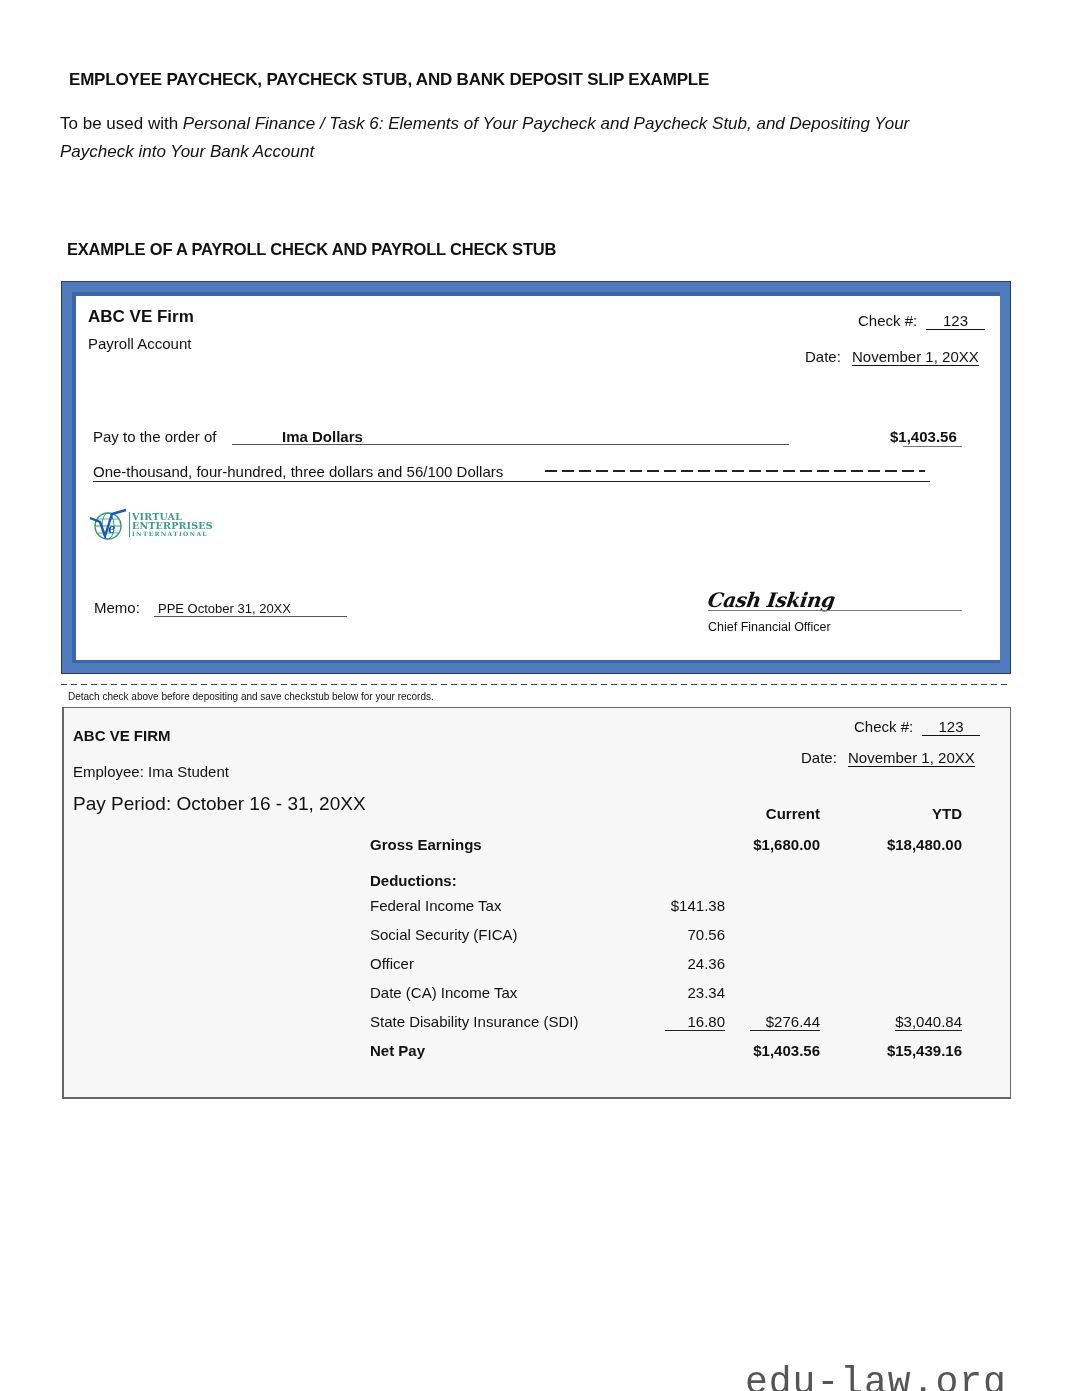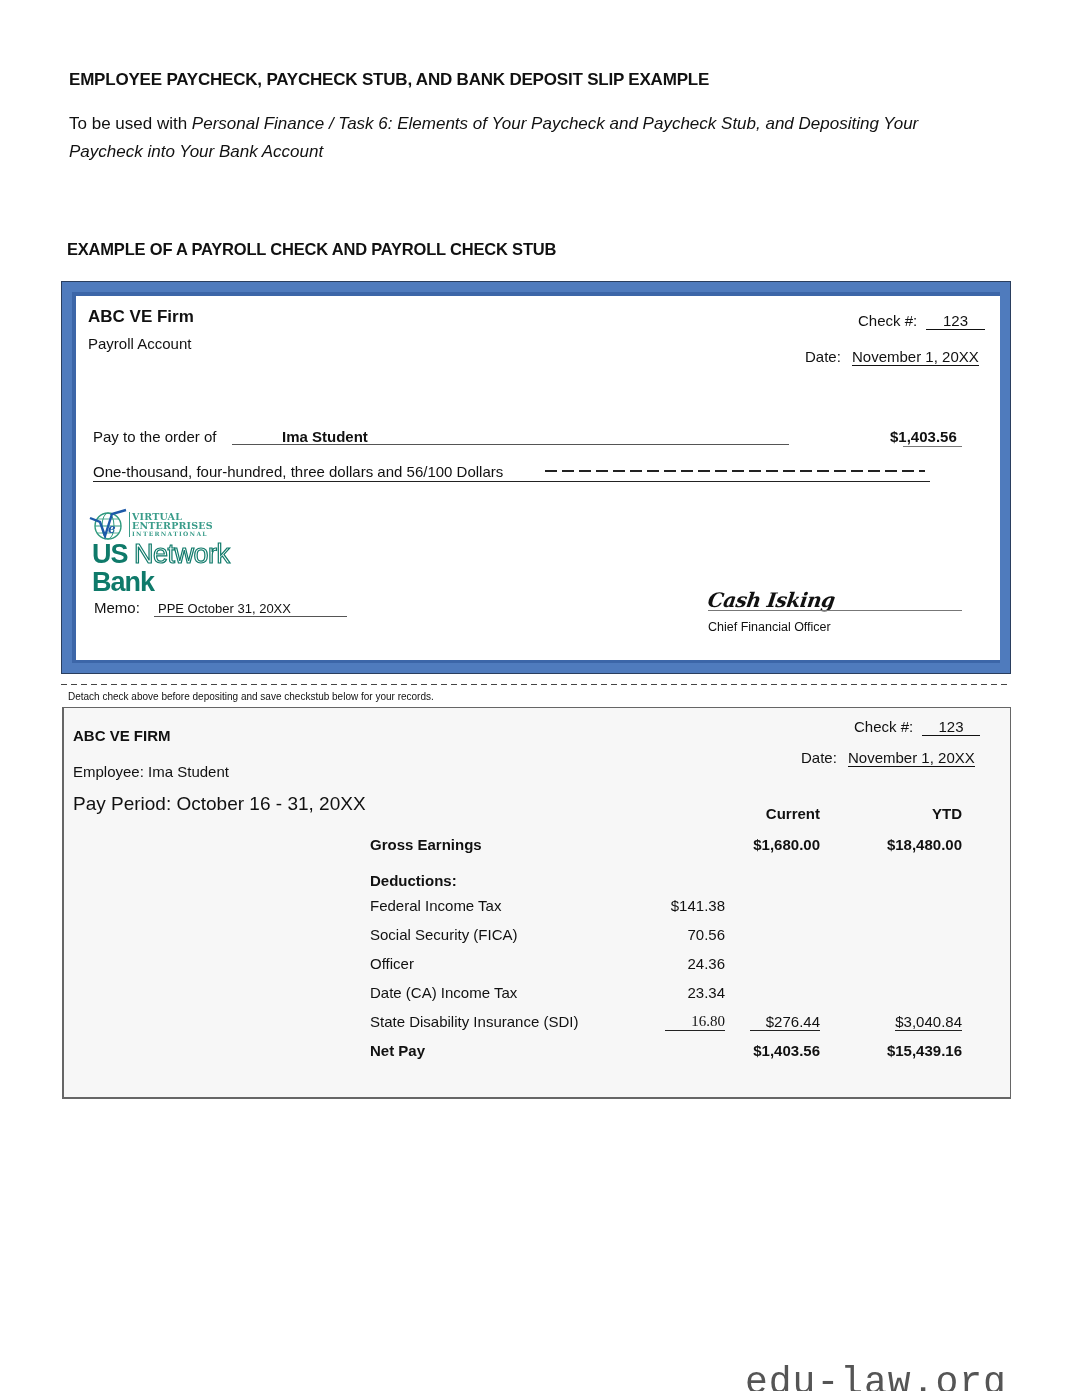--- a/index.html
+++ b/index.html
@@ -3,21 +3,21 @@
   <meta charset="utf-8">
   <style>
     * { box-sizing: border-box; margin: 0; padding: 0; }
     html, body { width: 1075px; height: 1391px; background: #ffffff; }
     body { position: relative; font-family: "Liberation Sans", "DejaVu Sans", sans-serif; color: #111; overflow: hidden; }
 
     .abs { position: absolute; white-space: nowrap; }
 
     
     .doc-title { left: 69px; top: 70px; font-size: 17px; font-weight: bold; letter-spacing: -0.2px; }
-    .doc-sub { left: 69px; top: 110px; font-size: 17px; line-height: 28px; white-space: normal; width: 900px; }
+    .doc-sub { left: 60px; top: 110px; font-size: 17px; line-height: 28px; white-space: normal; width: 900px; }
     .doc-sub i { font-style: italic; }
     .section-title { left: 67px; top: 240px; font-size: 16.5px; font-weight: bold; letter-spacing: -0.2px; }
 
     
     .check-outer { position: absolute; left: 61px; top: 281px; width: 950px; height: 393px; background: #4f7bbd; border: 1px solid #2a3e5e; }
     .check-inner-shadow { position: absolute; left: 10px; top: 10px; right: 10px; bottom: 10px; background: #3c66a8; }
     .check-inner { position: absolute; left: 14px; top: 14px; right: 10px; bottom: 13px; background: #ffffff; }
 
     .firm-name { left: 88px; top: 307px; font-size: 17px; font-weight: bold; }
     .firm-acct { left: 88px; top: 335px; font-size: 15px; }
@@ -91,21 +91,21 @@
 <div class="abs firm-name">ABC VE Firm</div>
 <div class="abs firm-acct">Payroll Account</div>
 
 <div class="abs check-no-label">Check #:</div>
 <div class="abs check-no-val">123</div>
 <div class="abs date-label">Date:</div>
 <div class="abs date-val">November 1, 20XX</div>
 
 <div class="abs payto-label">Pay to the order of</div>
 <div class="abs payto-line"></div>
-<div class="abs payto-name">Ima Student</div>
+<div class="abs payto-name">Ima Dollars</div>
 <div class="abs amount">$1,403.56</div>
 <div class="abs amount-ul"></div>
 
 <div class="abs words">One-thousand, four-hundred, three dollars and 56/100 Dollars</div>
 <div class="abs words-dash"></div>
 <div class="abs words-line"></div>
 
 <div class="logo">
   <svg class="logo-globe" viewBox="0 0 40 34">
     <circle cx="20" cy="18" r="13" fill="none" stroke="#2f9a7e" stroke-width="1.4"></circle>
@@ -114,21 +114,20 @@
     <line x1="9" y1="11" x2="31" y2="11" stroke="#2f9a7e" stroke-width="0.8"></line>
     <line x1="9" y1="25" x2="31" y2="25" stroke="#2f9a7e" stroke-width="0.8"></line>
     <path d="M2 10 L12 14 L17 28 L24 6 L38 2" fill="none" stroke="#1d5aa8" stroke-width="2.4"></path>
     <text x="20" y="25" font-size="12" font-weight="bold" fill="#1d5aa8" font-family="DejaVu Serif, serif" font-style="italic">e</text>
   </svg>
   <div class="logo-ve">
     <div>VIRTUAL</div>
     <div>ENTERPRISES</div>
     <div class="intl">INTERNATIONAL</div>
   </div>
-  <div class="logo-us"><span>US</span> <span class="logo-network">Network</span> <span>Bank</span></div>
 </div>
 
 <div class="abs memo-label">Memo:</div>
 <div class="abs memo-val">PPE October 31, 20XX</div>
 
 <div class="abs signature">Cash Isking</div>
 <div class="abs sig-line"></div>
 <div class="abs sig-title">Chief Financial Officer</div>
 
 <div class="abs detach-dash"></div>
@@ -159,21 +158,21 @@
 <div class="abs row-label" style="top:926px">Social Security (FICA)</div>
 <div class="abs num c1" style="top:926px">70.56</div>
 
 <div class="abs row-label" style="top:955px">Officer</div>
 <div class="abs num c1" style="top:955px">24.36</div>
 
 <div class="abs row-label" style="top:984px">Date (CA) Income Tax</div>
 <div class="abs num c1" style="top:984px">23.34</div>
 
 <div class="abs row-label" style="top:1013px">State Disability Insurance (SDI)</div>
-<div class="abs num c1 ul" style="top:1013px; width:60px;font-family:Liberation Serif, serif;">16.80</div>
+<div class="abs num c1 ul" style="top:1013px; width:60px;">16.80</div>
 <div class="abs num c2 ul" style="top:1013px; width:70px;">$276.44</div>
 <div class="abs num c3 ul" style="top:1013px">$3,040.84</div>
 
 <div class="abs row-label bold" style="top:1042px">Net Pay</div>
 <div class="abs num bold c2" style="top:1042px">$1,403.56</div>
 <div class="abs num bold c3" style="top:1042px">$15,439.16</div>
 
 <div class="abs watermark">edu-law.org</div>
 
 </body></html>

